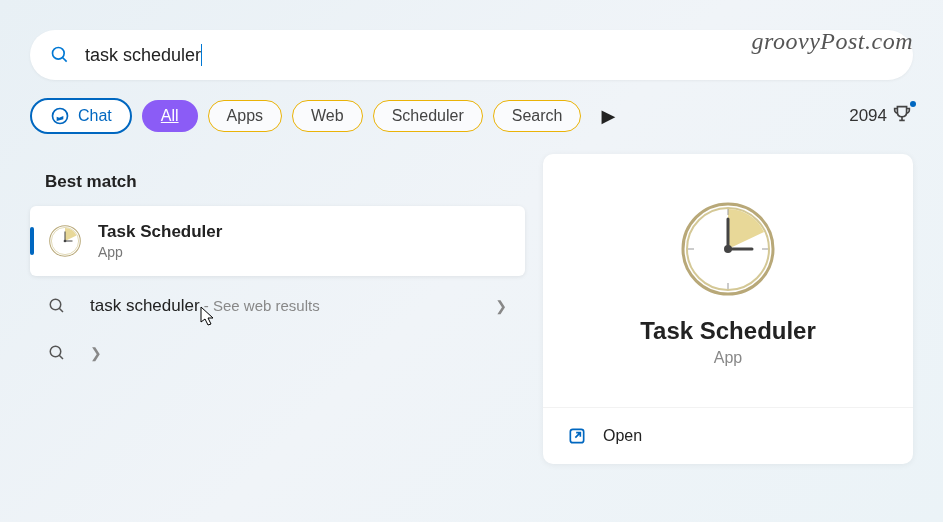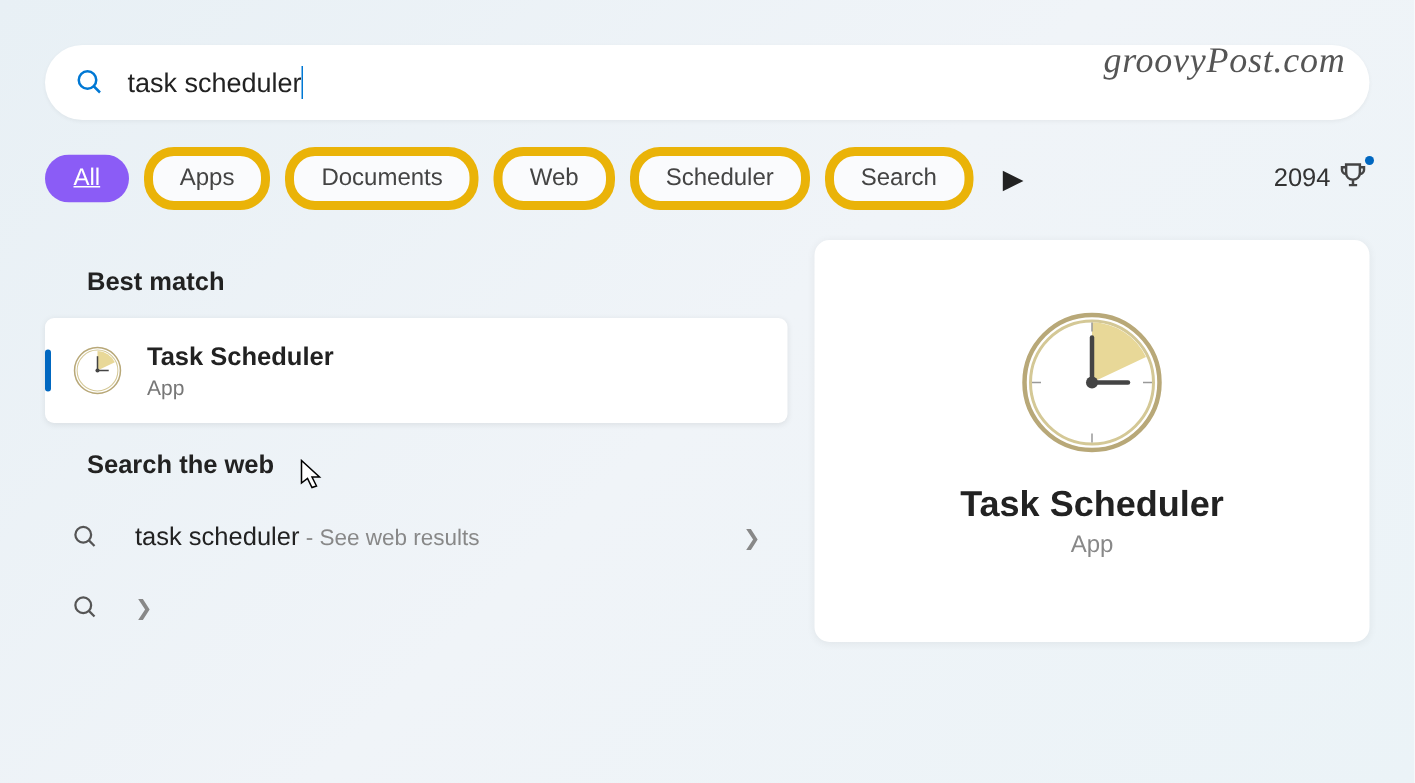--- a/index.html
+++ b/index.html
@@ -11,21 +11,21 @@
     body {
       width: 943px;
       height: 522px;
       background: linear-gradient(135deg, #e8f0f5 0%, #f0f4f8 50%, #ebf3f7 100%);
       overflow: hidden;
       position: relative;
     }
     .watermark {
       position: absolute;
       top: 28px;
-      right: 46px;
+      right: 30px;
       font-size: 24px;
       color: #555;
       font-family: Georgia, serif;
       font-style: italic;
       letter-spacing: 0.5px;
     }
     .search-bar {
       margin: 30px 30px 0 30px;
       background: white;
       border-radius: 26px;
@@ -72,21 +72,21 @@
     }
     .filter-all {
       background: #8b5cf6;
       color: white;
       font-weight: 500;
       text-decoration: underline;
     }
     .filter-default {
       background: #fafbfd;
       color: #444;
-      border: 6px solid #eab308;
+      border: 1px solid #eab308;
     }
     .arrow-more {
       margin-left: 4px;
       font-size: 18px;
       color: #222;
       cursor: pointer;
       padding: 4px 6px;
     }
     .points-area {
       margin-left: auto;
@@ -115,21 +115,21 @@
       padding: 0 30px;
     }
     .left-panel {
       flex: 1;
       min-width: 0;
     }
     .section-header {
       font-size: 17px;
       font-weight: 600;
       color: #222;
-      margin: 18px 0 14px 28px;
+      margin: 18px 0 14px 15px;
     }
     .result-item {
       background: rgba(255,255,255,0.7);
       border-radius: 6px;
       padding: 16px 18px;
       display: flex;
       align-items: center;
       gap: 16px;
       margin-bottom: 6px;
       cursor: pointer;
@@ -241,23 +241,29 @@
 <div class="search-bar">
   <svg class="search-icon" viewBox="0 0 24 24" fill="none" stroke="#0078d4" stroke-width="2">
     <circle cx="10" cy="10" r="7"></circle>
     <line x1="20" y1="20" x2="15" y2="15"></line>
   </svg>
   <span style="font-size:18px;color:#222;">task scheduler</span>
     <span class="search-cursor"></span>
 </div>
 
 <div class="filters-row">
+  <div class="filter-pill filter-chat">
+    <svg width="20" height="20" viewBox="0 0 24 24">
+      <circle cx="12" cy="12" r="9" fill="none" stroke="#0067c0" stroke-width="2"></circle>
+      <path d="M8 6 L8 13 L11 14 L16 12 L16 16 L8 18" fill="#0067c0"></path>
+    </svg>
+    <span>Chat</span>
+  </div>
   <div class="filter-pill filter-all">All</div>
   <div class="filter-pill filter-default">Apps</div>
-  <div class="filter-pill filter-default">Documents</div>
   <div class="filter-pill filter-default">Web</div>
   <div class="filter-pill filter-default">Scheduler</div>
   <div class="filter-pill filter-default">Search</div>
   <div class="arrow-more">▶</div>
   <div class="points-area">
     <span>2094</span>
     <div class="trophy-box">
       <svg width="22" height="22" viewBox="0 0 24 24" fill="none" stroke="#444" stroke-width="1.8">
         <path d="M7 4 L17 4 L17 10 C17 13 15 15 12 15 C9 15 7 13 7 10 Z"></path>
         <path d="M7 6 L4 6 L4 8 C4 10 6 11 7 11"></path>
@@ -282,21 +288,20 @@
         <circle cx="50" cy="50" r="4" fill="#444"></circle>
         <line x1="50" y1="50" x2="50" y2="22" stroke="#444" stroke-width="3"></line>
         <line x1="50" y1="50" x2="72" y2="50" stroke="#444" stroke-width="3"></line>
       </svg>
       <div>
         <div class="result-title">Task Scheduler</div>
         <div class="result-subtitle">App</div>
       </div>
     </div>
 
-    <div class="section-header">Search the web</div>
 
     <div class="web-item">
       <svg width="18" height="18" viewBox="0 0 24 24" fill="none" stroke="#555" stroke-width="2">
         <circle cx="10" cy="10" r="7"></circle>
           <line x1="20" y1="20" x2="15" y2="15"></line>
       </svg>
       <div class="web-text">
         <span>task scheduler</span><span class="web-suffix"> - See web results</span>
       </div>
       <span class="chevron">❯</span>
@@ -322,18 +327,25 @@
         <line x1="10" y1="50" x2="16" y2="50"></line>
           <line x1="84" y1="50" x2="90" y2="50"></line>
       </g>
       <circle cx="50" cy="50" r="4" fill="#444"></circle>
       <line x1="50" y1="50" x2="50" y2="20" stroke="#444" stroke-width="3" stroke-linecap="round"></line>
       <line x1="50" y1="50" x2="74" y2="50" stroke="#444" stroke-width="3" stroke-linecap="round"></line>
     </svg>
     <div class="hero-title">Task Scheduler</div>
     <div class="hero-subtitle">App</div>
 
+    <div class="hero-action">
+      <svg class="open-icon" viewBox="0 0 24 24" fill="none" stroke="#0067c0" stroke-width="2">
+        <rect x="4" y="4" width="16" height="16" rx="3"></rect>
+        <path d="M10 14 L16 8 M11 8 L16 8 L16 13"></path>
+      </svg>
+      <span style="font-size:16px;color:#222;">Open</span>
+    </div>
   </div>
 </div>
 
 <svg class="cursor-arrow" viewBox="0 0 16 22">
   <path d="M1 1 L1 16 L5 13 L8 19 L11 18 L8 12 L13 12 Z" fill="white" stroke="#000" stroke-width="1"></path>
 </svg>
 
 </body></html>

